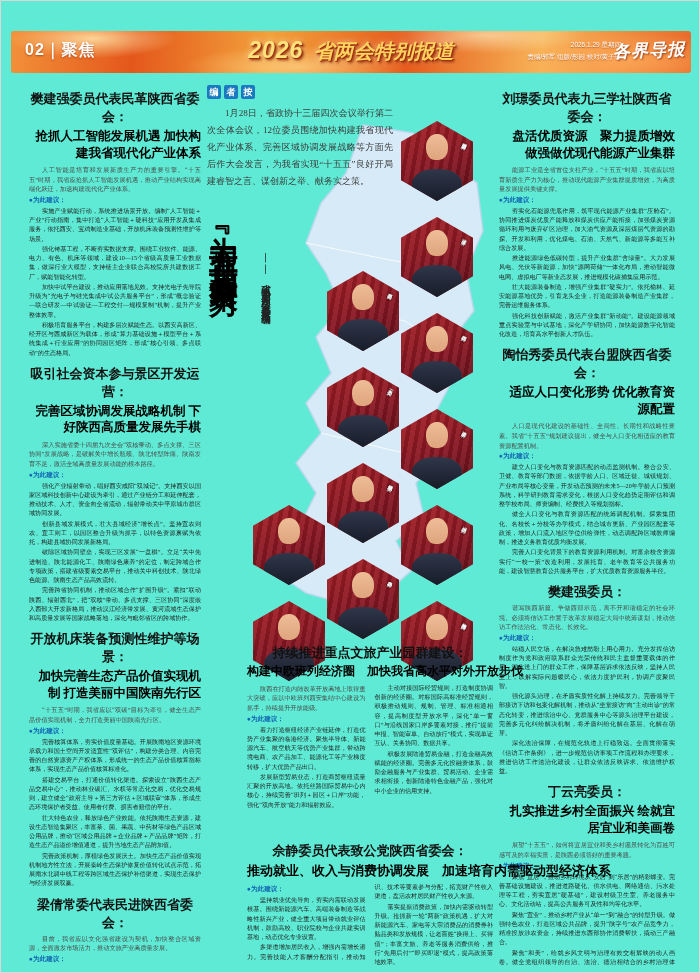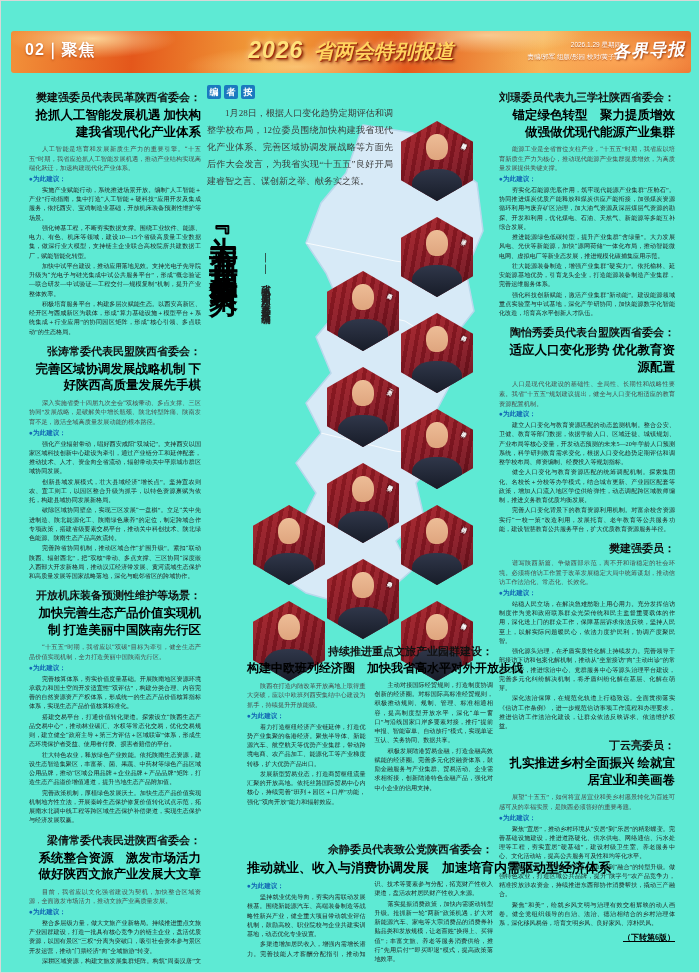--- a/index.html
+++ b/index.html
@@ -23,21 +23,21 @@
   #banner .center-title .yr{font-size:23px;color:#ffe27a;letter-spacing:1px;
     text-shadow:1px 1px 0 #a42b0c,2px 2px 3px #7e2200,0 0 6px rgba(255,255,255,.55);}
   #banner .center-title .tt{font-size:20px;color:#ffd45e;margin-left:6px;
     text-shadow:1px 1px 0 #a42b0c,2px 2px 3px #7e2200,0 0 6px rgba(255,255,255,.55);}
   #banner .right-meta{position:absolute;right:70px;top:8px;text-align:right;color:#fff;
     font-size:6.5px;line-height:1.8;font-family:"Liberation Sans",sans-serif;
     text-shadow:0 1px 1px rgba(140,40,0,.6);}
   #banner .masthead{position:absolute;right:6px;top:8px;color:#fff;font-size:17px;font-weight:900;
     font-style:italic;letter-spacing:1px;text-shadow:1px 1px 2px rgba(120,30,0,.7);transform:rotate(-2deg);}
   
-  .kicker{font-size:11px;font-weight:700;text-align:right;margin:7px 0 2px;color:#111;}
+  .kicker{font-size:13px;font-weight:700;text-align:center;margin:7px 0 2px;color:#111;}
   .headline{font-size:12.5px;font-weight:900;text-align:right;line-height:1.32;margin:0 0 4px;color:#000;}
   .headline.one-line{font-size:12px;white-space:nowrap;}
   .intro{font-size:6.2px;line-height:1.55;color:#4a4a4a;text-align:justify;text-indent:13px;margin:0 0 2px;}
   .suggest{font-size:6.6px;font-weight:700;color:#1266b3;margin:2px 0 2px;}
   .para{font-size:6.1px;line-height:1.52;color:#1f1f1f;text-align:justify;text-indent:13px;margin:0 0 1px;}
   
   #col-left{position:absolute;left:28px;top:82px;width:172px;height:884px;overflow:hidden;}
   #col-right{position:absolute;left:498px;top:82px;width:176px;height:884px;overflow:hidden;}
   #col-mid{position:absolute;left:206px;top:84px;width:286px;height:880px;}
   
@@ -99,21 +99,21 @@
       <p class="intro">人工智能是培育和发展新质生产力的重要引擎。“十五五”时期，我省应抢抓人工智能发展机遇，推动产业结构实现高端化跃迁，加速构建现代化产业体系。</p>
       <div class="suggest">●为此建议：</div>
       <div class="body">
           <p class="para">实施产业赋能行动，系统推进场景开放。编制“人工智能＋产业”行动指南，集中打造“人工智能＋硬科技”应用开发及集成服务，依托西安、宝鸡制造业基础，开放机床装备预测性维护等场景。</p>
           <p class="para">强化铸基工程，不断夯实数据支撑。围绕工业软件、能源、电力、有色、机床等领域，建设10—15个省级高质量工业数据集，做深行业大模型，支持链主企业联合高校院所共建数据工厂，赋能智能化转型。</p>
           <p class="para">加快中试平台建设，推动应用落地见效。支持光电子先导院升级为“光电子与硅光集成中试公共服务平台”，形成“概念验证—联合研发—中试验证—工程交付—规模复制”机制，提升产业整体效率。</p>
           <p class="para">积极培育服务平台，构建多层次赋能生态。以西安高新区、经开区与西咸新区为载体，形成“算力基础设施＋模型平台＋系统集成＋行业应用”的协同园区矩阵，形成“核心引领、多点联动”的生态格局。</p>
         </div>
     </div>
     <div class="article">
-      <div class="kicker">张涛常委代表民盟陕西省委会：</div>
+      <div class="kicker">吸引社会资本参与景区开发运营：</div>
       <div class="headline">完善区域协调发展战略机制 下好陕西高质量发展先手棋</div>
       <p class="intro">深入实施省委十四届九次全会“双核带动、多点支撑、三区协同”发展战略，是破解关中增长瓶颈、陕北转型阵痛、陕南发育不足，激活全域高质量发展动能的根本路径。</p>
       <div class="suggest">●为此建议：</div>
       <div class="body">
           <p class="para">强化产业辐射带动，唱好西安咸阳“双城记”。支持西安以国家区域科技创新中心建设为牵引，通过产业链分工和延伸配套，推动技术、人才、资金向全省流动，辐射带动关中平原城市群区域协同发展。</p>
           <p class="para">创新县域发展模式，壮大县域经济“增长点”。坚持宜农则农、宜工则工，以园区整合升级为抓手，以特色资源禀赋为依托，构建县域协同发展新格局。</p>
           <p class="para">破除区域协同壁垒，实现三区发展“一盘棋”。立足“关中先进制造、陕北能源化工、陕南绿色康养”的定位，制定跨域合作专项政策，搭建省级要素交易平台，推动关中科创技术、陕北绿色能源、陕南生态产品高效流转。</p>
           <p class="para">完善跨省协同机制，推动区域合作“扩围升级”。紧扣“联动陕西、辐射西北”，把“双核”带动、多点支撑、三区协同“深度嵌入西部大开发新格局，推动汉江经济带发展、黄河流域生态保护和高质量发展等国家战略落地，深化与毗邻省区的跨域协作。</p>
         </div>
     </div>
@@ -124,39 +124,38 @@
       <div class="suggest">●为此建议：</div>
       <div class="body">
           <p class="para">完善核算体系，夯实价值度量基础。开展陕南地区资源环境承载力和国土空间开发适宜性“双评估”，构建分类合理、内容完善的自然资源资产产权体系，形成统一的生态产品价值核算指标体系，实现生态产品价值核算标准化。</p>
           <p class="para">搭建交易平台，打通价值转化渠道。探索设立“陕西生态产品交易中心”，推动林业碳汇、水权等常态化交易，优化交易规则，建立健全“政府主导＋第三方评估＋区域联审”体系，形成生态环境保护者受益、使用者付费、损害者赔偿的平台。</p>
           <p class="para">壮大特色农业，释放绿色产业效能。依托陕南生态资源，建设生态智造集聚区，丰富茶、菌、果蔬、中药材等绿色产品区域公用品牌，推动“区域公用品牌＋企业品牌＋产品品牌”矩阵，打造生态产品溢价增值通道，提升当地生态产品附加值。</p>
           <p class="para">完善政策机制，厚植绿色发展沃土。加快生态产品价值实现机制地方性立法，开展秦岭生态保护修复价值转化试点示范，拓展南水北调中线工程等跨区域生态保护补偿渠道，实现生态保护与经济发展双赢。</p>
         </div>
     </div>
     <div class="article">
       <div class="kicker">梁倩常委代表民进陕西省委会：</div>
-      <div class="headline">系统整合资源　激发市场活力 做好陕西文旅产业发展大文章</div>
       <p class="intro">目前，我省应以文化强省建设为契机，加快整合区域资源，全面激发市场活力，推动文旅产业高质量发展。</p>
       <div class="suggest">●为此建议：</div>
       <div class="body">
           <p class="para">整合多层级力量，做大文旅产业新格局。持续推进重点文旅产业园群建设，打造一批具有核心竞争力的链主企业，盘活优质资源，以国有景区“三权”分离为突破口，吸引社会资本参与景区开发运营，推动“门票经济”向“全域旅游”转变。</p>
           <p class="para">深耕区域资源，构建文旅发展集群矩阵。构筑“周秦汉唐”文化带，以西安为中心，建设中华文明传承发展示范和世界级文旅目的地；打造陕北红色文化带，讲好中国革命故事，建设全国红色旅游高地；开发陕南生态文化带，建设秦岭生态文化旅游圈。</p>
         </div>
     </div>
   </div>
 
   <div id="col-mid">
 
     <div id="editor-note">
       <div class="tags">
         <span class="tag-char">编</span>
         <span class="tag-char">者</span>
         <span class="tag-char">按</span>
       </div>
-      <div class="note-text">1月28日，根据人口变化趋势定期评估和调整学校布局，12位委员围绕加快构建我省现代化产业体系、完善区域协调发展战略等方面先后作大会发言，为我省实现“十五五”良好开局建睿智之言、谋创新之举、献务实之策。</div>
+      <div class="note-text">1月28日，省政协十三届四次会议举行第二次全体会议，12位委员围绕加快构建我省现代化产业体系、完善区域协调发展战略等方面先后作大会发言，为我省实现“十五五”良好开局建睿智之言、谋创新之举、献务实之策。</div>
     </div>
 
     <svg id="map" width="252" height="560" viewBox="0 0 252 560">
       <path d="M118,4 L168,12 L204,40 L232,62 L238,110 L221,150 L229,190 L201,226
                L206,262 L186,300 L196,336 L171,362 L179,396 L151,420 L166,450
                L141,472 L120,462 L96,482 L61,472 L31,452 L11,422 L26,396 L56,402
                L71,372 L51,342 L76,312 L61,282 L86,252 L71,216 L96,186 L81,152
                L61,122 L76,82 L101,52 Z" fill="#d7eaf7" stroke="#b9d8ec" stroke-width="1.5"></path>
       <path d="M96,186 L160,200 L201,226 M76,312 L150,330 L196,336 M61,122 L150,140 L221,150" fill="none" stroke="#ffffff" stroke-width="1" opacity="0.8"></path>
     </svg>
@@ -227,21 +226,21 @@
             <p class="para">落实提振消费政策，加快内需驱动转型升级。抢抓新一轮“两新”政策机遇，扩大对新能源汽车、家电等大宗消费品的消费券补贴品类和发放规模，让老百姓“换得上、买得值”；丰富文旅、养老等服务消费供给，推行“先用后付”“即买即退”模式，提高政策落地效率。</p>
           </div>
       </div>
       <div class="photo-credit">本版图片由记者 马伟东 摄</div>
     </div>
   </div>
 
   <div id="col-right">
     <div class="article">
       <div class="kicker">刘璟委员代表九三学社陕西省委会：</div>
-      <div class="headline">锚定绿色转型　聚力提质增效 做强做优现代能源产业集群</div>
+      <div class="headline">盘活优质资源　聚力提质增效 做强做优现代能源产业集群</div>
       <p class="intro">能源工业是全省首位支柱产业，“十五五”时期，我省应以培育新质生产力为核心，推动现代能源产业集群提质增效，为高质量发展提供关键支撑。</p>
       <div class="suggest">●为此建议：</div>
       <div class="body">
           <p class="para">夯实化石能源兜底作用，筑牢现代能源产业集群“压舱石”。协同推进煤炭优质产能释放和煤炭供应产能衔接，加强煤炭资源循环利用与废弃矿区治理，加大油气资源及深层煤层气资源的勘探、开发和利用，优化煤电、石油、天然气、新能源等多能互补综合发展。</p>
           <p class="para">推进能源绿色低碳转型，提升产业集群“含绿量”。大力发展风电、光伏等新能源，加快“源网荷储”一体化布局，推动智能微电网、虚拟电厂等新业态发展，推进规模化碳捕集应用示范。</p>
           <p class="para">壮大能源装备制造，增强产业集群“硬实力”。依托榆林、延安能源基地优势，引育龙头企业，打造能源装备制造产业集群，完善运维服务体系。</p>
           <p class="para">强化科技创新赋能，激活产业集群“新动能”。建设能源领域重点实验室与中试基地，深化产学研协同，加快能源数字化智能化改造，培育高水平创新人才队伍。</p>
         </div>
     </div>
     <div class="article">

